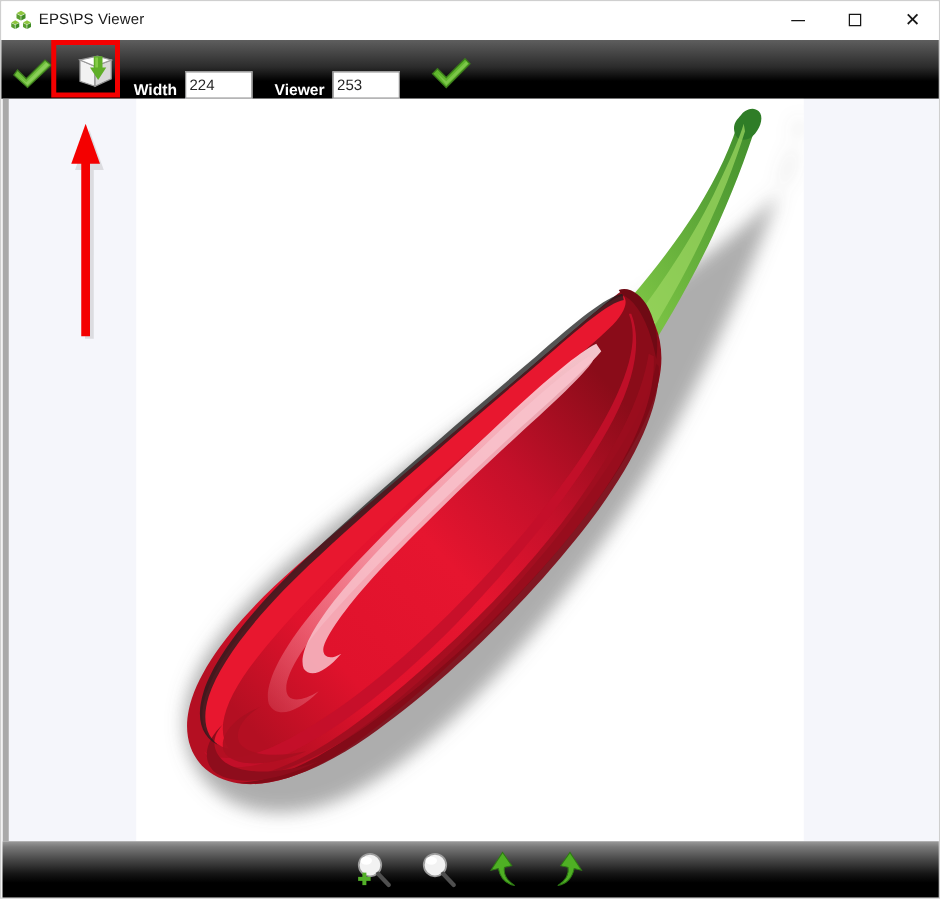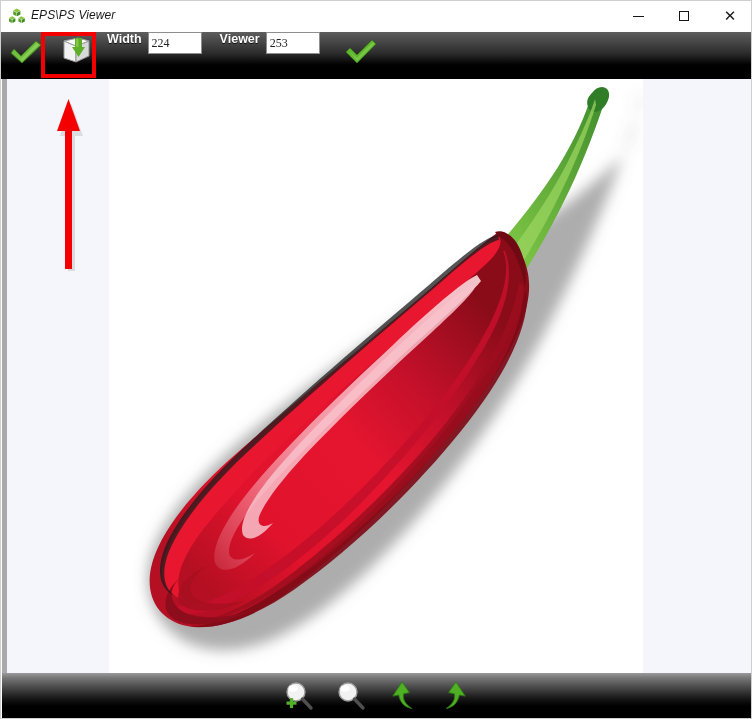--- a/index.html
+++ b/index.html
@@ -19,21 +19,20 @@
     border: 1px solid #cfcfcf;
     overflow: hidden;
   }
 
   
   .titlebar {
     position: absolute; left: 0; top: 0;
     width: 752px; height: 31px;
     background: #ffffff;
     box-sizing: border-box;
-    font-style: italic;
   }
   .title-icon {
     position: absolute; left: 7px; top: 7px;
     width: 18px; height: 17px;
   }
   .title-text {
     position: absolute; left: 30px; top: 7px;
     font-size: 12px; color: #1a1a1a;
     letter-spacing: 0.1px;
     white-space: nowrap;
@@ -61,37 +60,37 @@
   .toolbar-top {
     position: absolute; left: 0; top: 31px;
     width: 752px; height: 47px;
     background: linear-gradient(to bottom,
       #5e5e5e 0%, #4a4a4a 18%, #2b2b2b 46%, #000000 70%, #000000 100%);
     overflow: hidden;
   }
   .tb-row {
     position: absolute; left: 0; top: 0;
     height: 47px; width: 100%;
-    display: flex; align-items: flex-start;
+    display: flex; align-items: flex-end;
   }
   .tbtn {
     width: 46px; height: 40px;
     display: flex; align-items: center; justify-content: center;
     position: relative;
   }
   .fld-label {
     color: #ffffff; font-size: 12.5px; font-weight: bold;
     margin-right: 6px; white-space: nowrap;
     text-shadow: 0 1px 0 rgba(0,0,0,.8);
   }
   .fld-input {
     width: 54px; height: 22px;
     background: #ffffff; border: 1px solid #8e8e8e;
     box-sizing: border-box;
-    font-family: Liberation Serif, serif;
+    font-family: Liberation Sans, sans-serif;
     font-size: 12px; color: #242424;
     padding: 0 3px; margin-right: 18px;
     outline: none;
   }
 
   
   .viewport {
     position: absolute; left: 1px; top: 78px;
     width: 750px; height: 594px;
     background: #f5f6fb;

